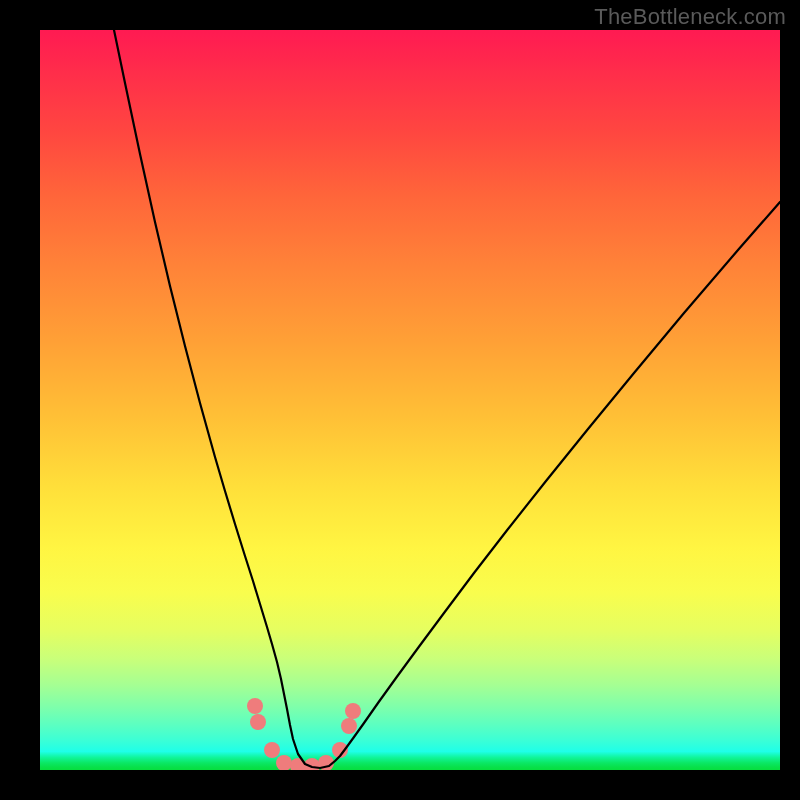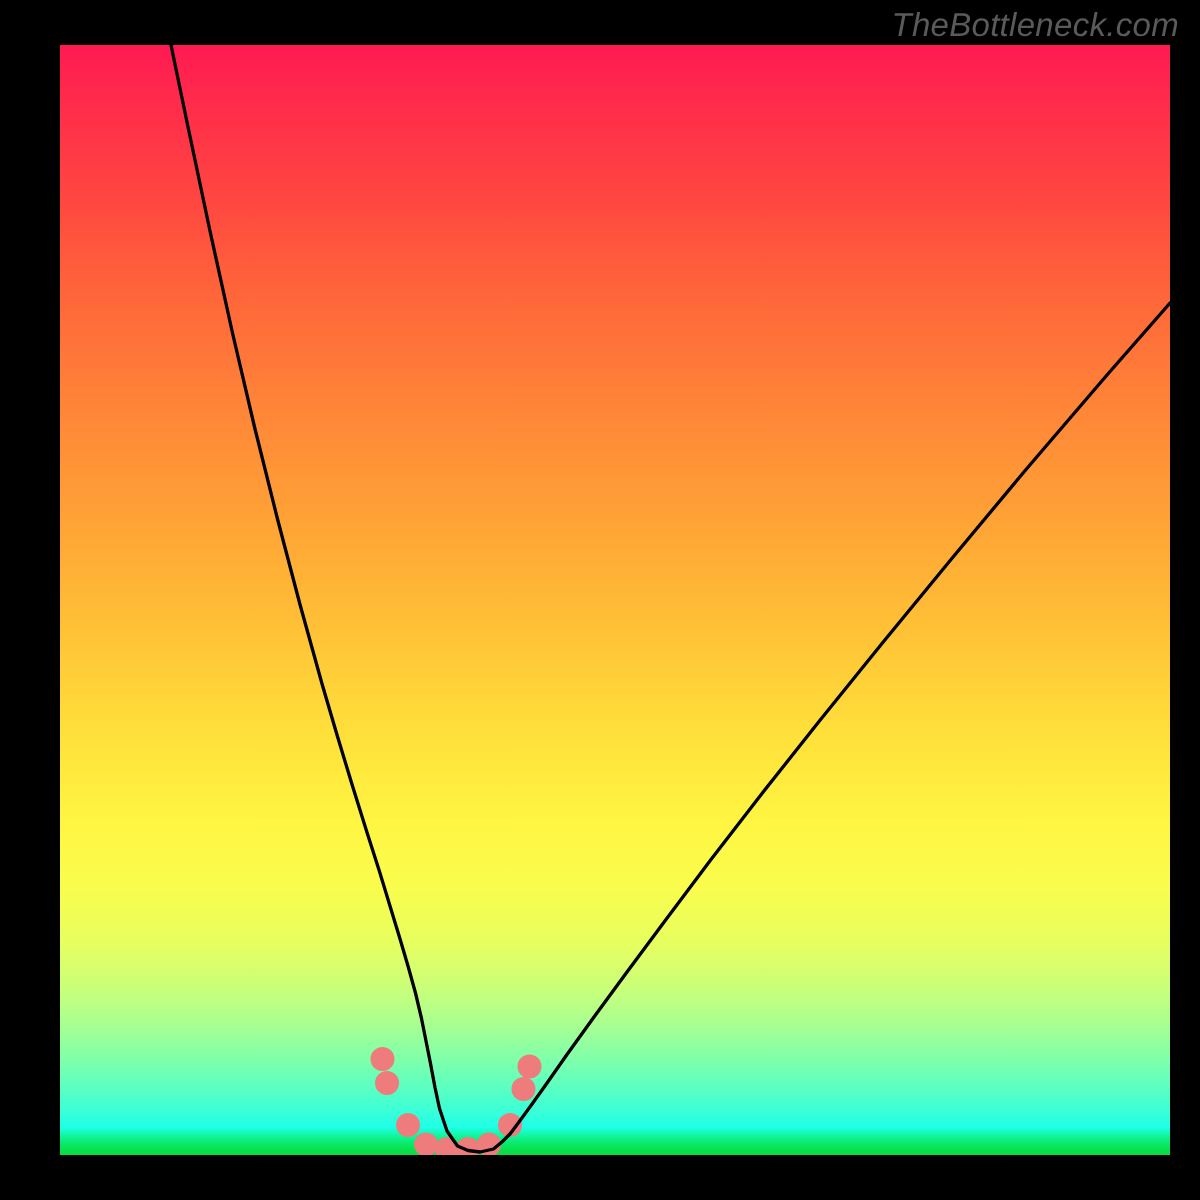--- a/index.html
+++ b/index.html
@@ -11,21 +11,20 @@
     overflow: hidden;
     font-family: Arial, Helvetica, sans-serif;
   }
   .frame {
     position: absolute;
     left: 0;
     top: 0;
     width: 800px;
     height: 800px;
     background: #000;
-    font-style: italic;
   }
   .plot {
     position: absolute;
     left: 40px;
     top: 30px;
     width: 740px;
     height: 740px;
     overflow: hidden;
   }
   .gradient {

